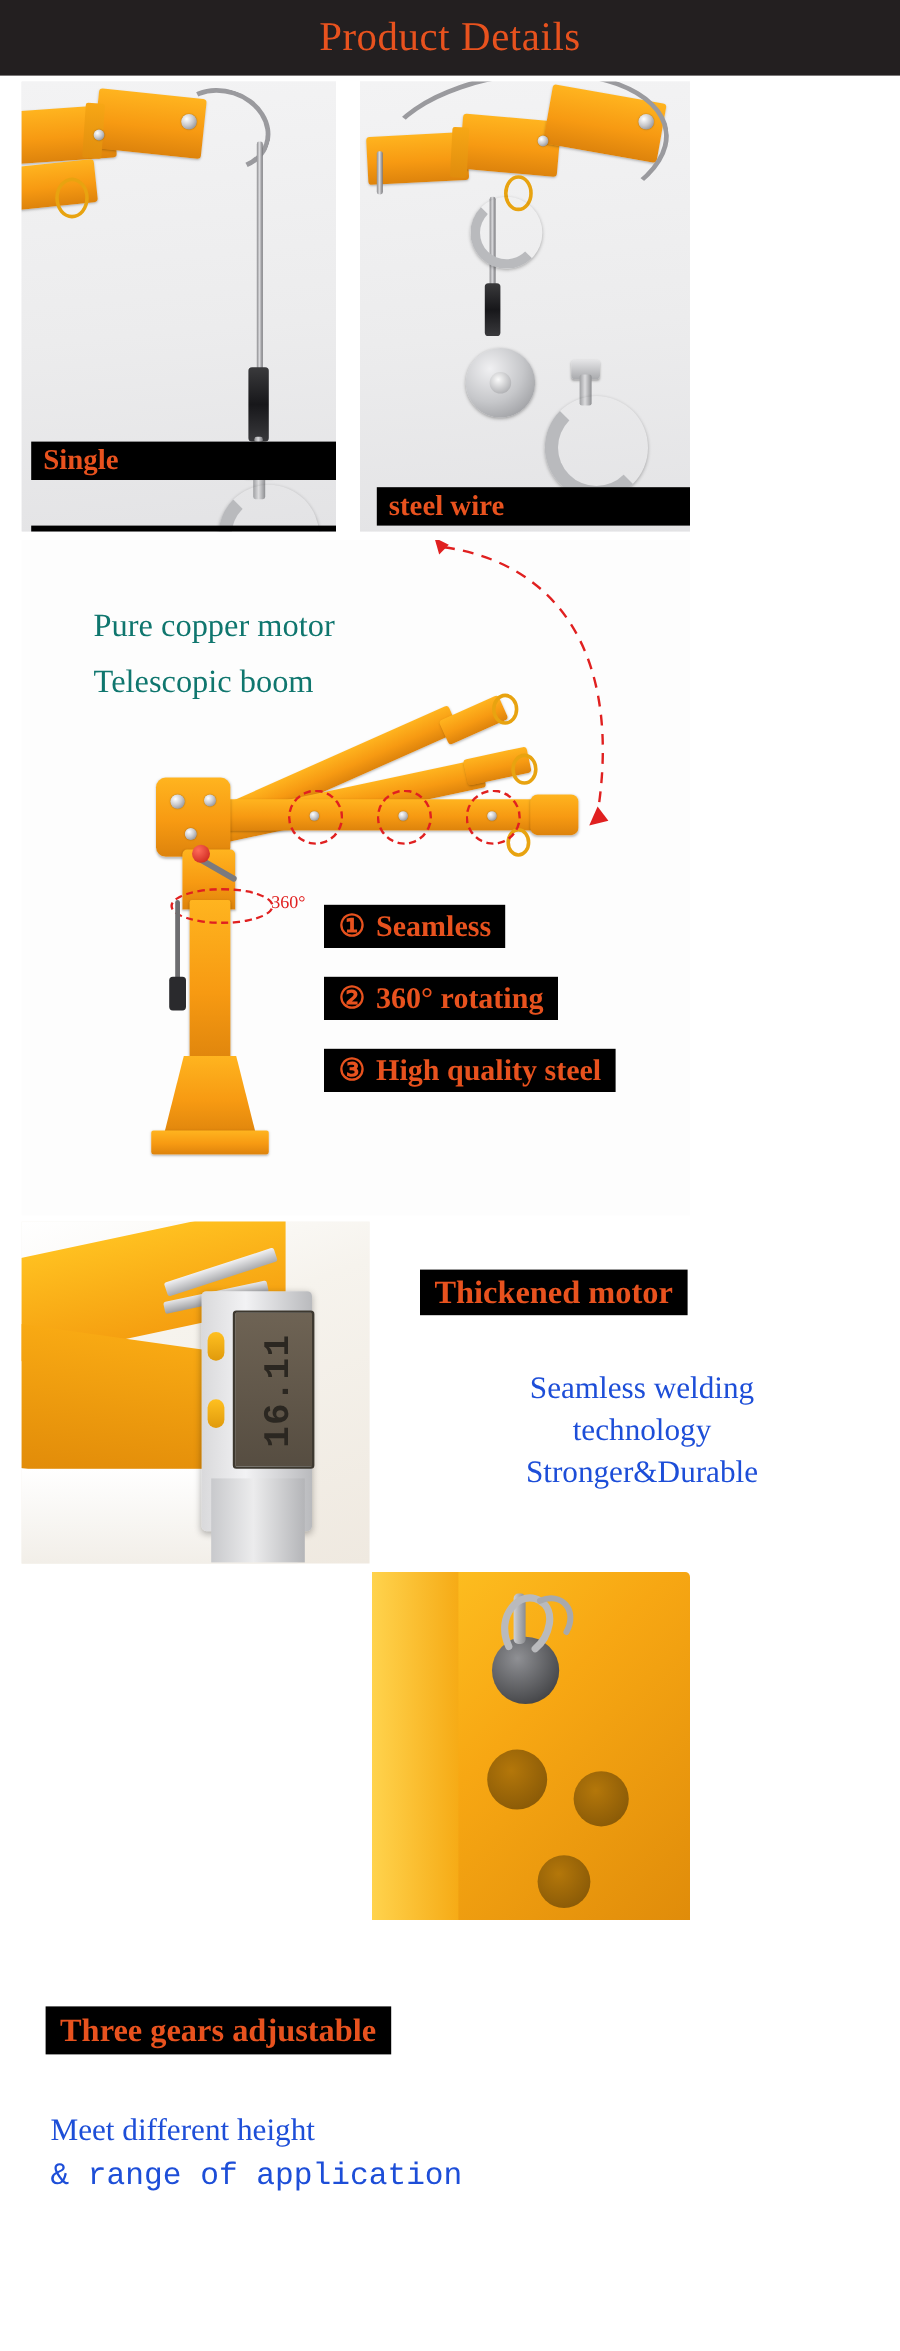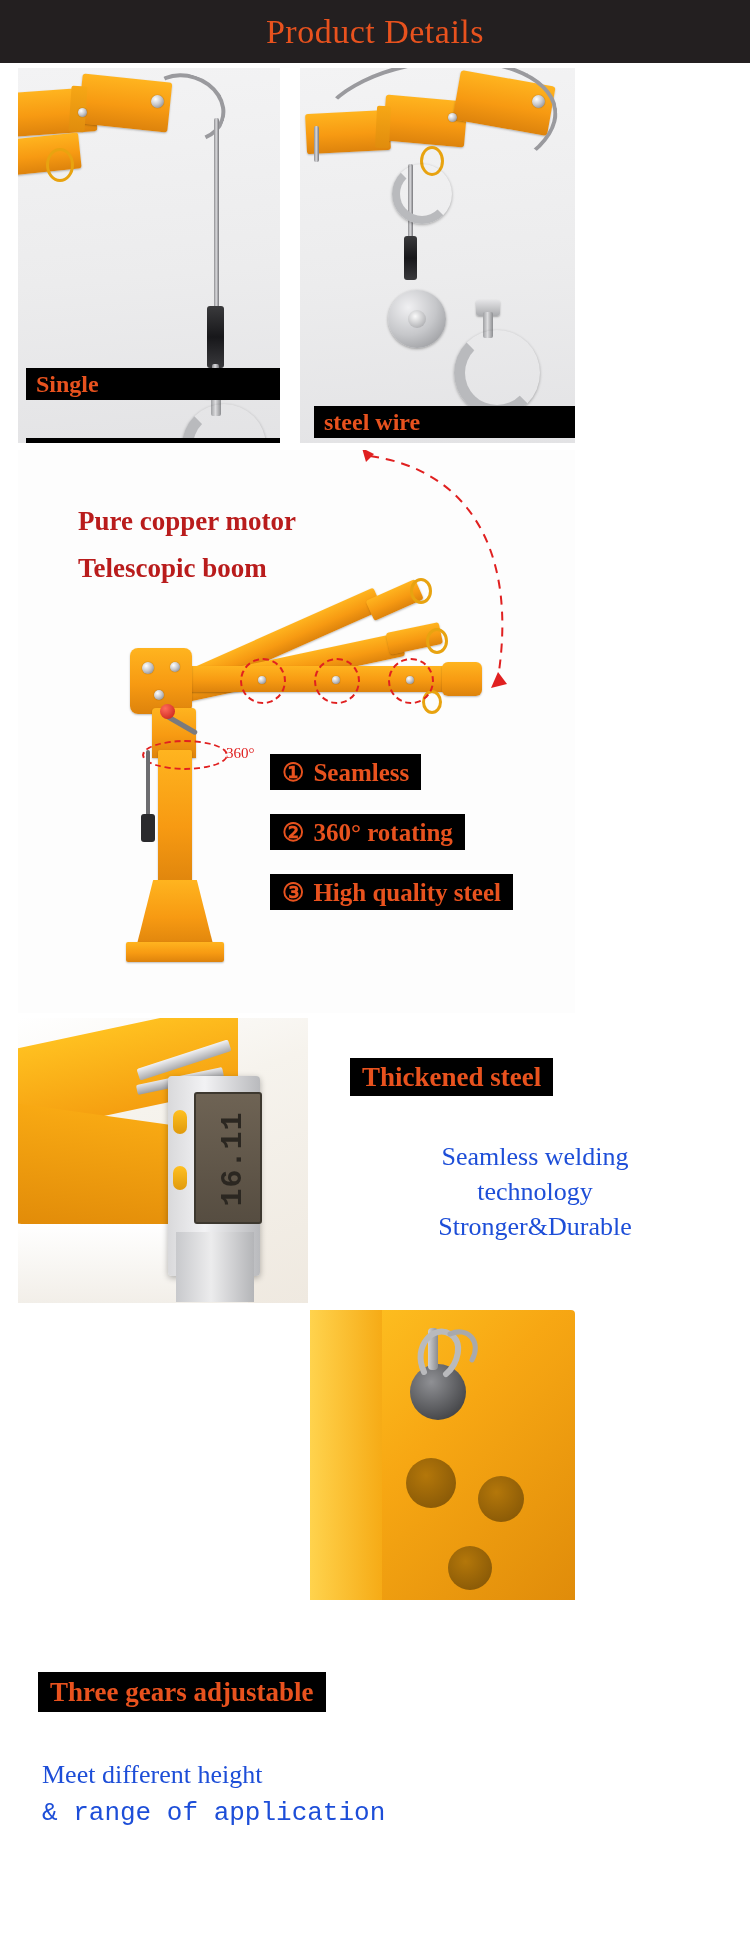--- a/index.html
+++ b/index.html
@@ -43,22 +43,22 @@
     font-family: "Liberation Serif", "DejaVu Serif", serif;
     white-space: nowrap;
     display: flex;
     align-items: center;
     line-height: 1;
   }
 
   
   .orange-head {
     position: absolute;
-    color: #b91c1c;
-    font-weight: bold;
+    color: #0f766e;
+    font-weight: normal;
     font-family: "Liberation Serif", "DejaVu Serif", serif;
     white-space: nowrap;
   }
 
   
   .body-text {
     position: absolute;
     color: #1d4ed8;
     font-family: "Liberation Serif", "DejaVu Serif", serif;
     line-height: 1.32;
@@ -350,21 +350,21 @@
   <div style="position:absolute; left:176px; top:74px; width:64px; height:128px; background:linear-gradient(180deg,#6e6354,#564d41); border:2px solid #3d382f; border-radius:3px; overflow:hidden;">
     <div style="position:absolute; left:-24px; top:48px; width:122px; text-align:center; transform:rotate(-90deg); color:#2b2721; font-size:30px; font-weight:bold; font-family:'Liberation Mono','DejaVu Sans Mono',monospace; letter-spacing:1px;">16.11</div>
   </div>
 
   <div style="position:absolute; left:155px; top:92px; width:14px; height:24px; background:linear-gradient(180deg,#ffc020,#e09a0c); border-radius:7px;"></div>
   <div style="position:absolute; left:155px; top:148px; width:14px; height:24px; background:linear-gradient(180deg,#ffc020,#e09a0c); border-radius:7px;"></div>
 
   <div style="position:absolute; left:158px; top:214px; width:78px; height:70px; background:linear-gradient(90deg,#c8c9cc,#ececed 45%,#b4b5b8);"></div>
 </div>
 
-<div class="chip" style="left:350px; top:1058px; height:38px; padding:0 12px; font-size:27px;">Thickened steel</div>
+<div class="chip" style="left:350px; top:1058px; height:38px; padding:0 12px; font-size:27px;">Thickened motor</div>
 
 <div class="body-text" style="left:335px; top:1140px; width:400px; text-align:center; font-size:26px;">Seamless welding</div>
 <div class="body-text" style="left:335px; top:1175px; width:400px; text-align:center; font-size:26px;">technology</div>
 <div class="body-text" style="left:335px; top:1210px; width:400px; text-align:center; font-size:26px;">Stronger&amp;Durable</div>
 
 <div class="sec4">
 
   <div style="position:absolute; left:0; top:0; width:265px; height:290px; background:linear-gradient(135deg,#ffc524 0%,#f7a713 45%,#e08c0a 100%); border-radius:4px 4px 0 0;"></div>
   <div style="position:absolute; left:0; top:0; width:72px; height:290px; background:linear-gradient(90deg,#ffd34d,#f6ab16);"></div>
 

